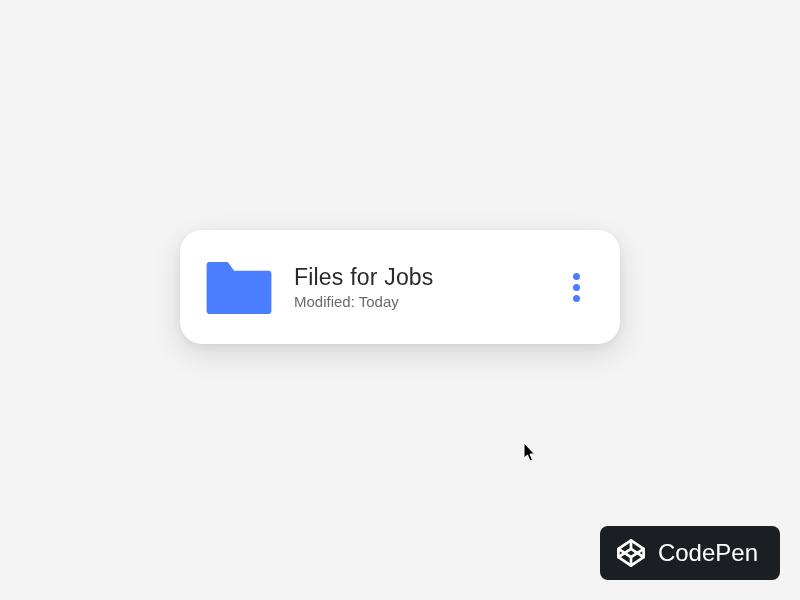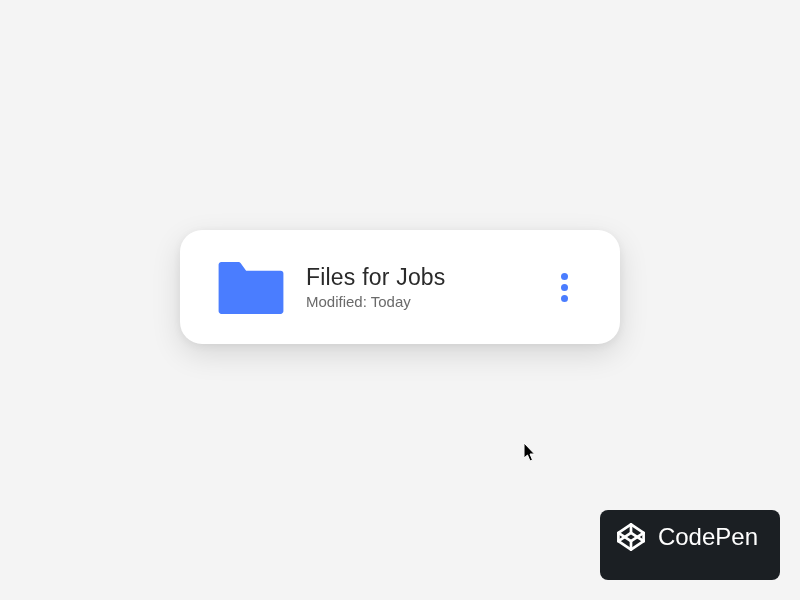--- a/index.html
+++ b/index.html
@@ -19,21 +19,21 @@
       position: absolute;
       left: 180px;
       top: 230px;
       width: 440px;
       height: 114px;
       background: #ffffff;
       border-radius: 22px;
       box-shadow: 0 10px 30px rgba(0,0,0,0.12), 0 2px 8px rgba(0,0,0,0.06);
       display: flex;
       align-items: center;
-      padding: 0 38px;
+      padding: 0 26px;
     }
     .folder-icon {
       width: 66px;
       height: 54px;
       color: #4a7dff;
       flex-shrink: 0;
     }
     .card-text {
       margin-left: 22px;
       flex: 1;
@@ -76,21 +76,21 @@
       height: 20px;
       pointer-events: none;
     }
     .codepen-badge {
       position: absolute;
       right: 20px;
       bottom: 20px;
       background: #1b1f23;
       color: #ffffff;
       border-radius: 8px;
-      padding: 12px 22px 28px 16px;
+      padding: 12px 22px 12px 16px;
       display: flex;
       align-items: center;
       gap: 12px;
       font-size: 24px;
       font-weight: 500;
     }
     .codepen-logo {
       width: 30px;
       height: 30px;
       flex-shrink: 0;

